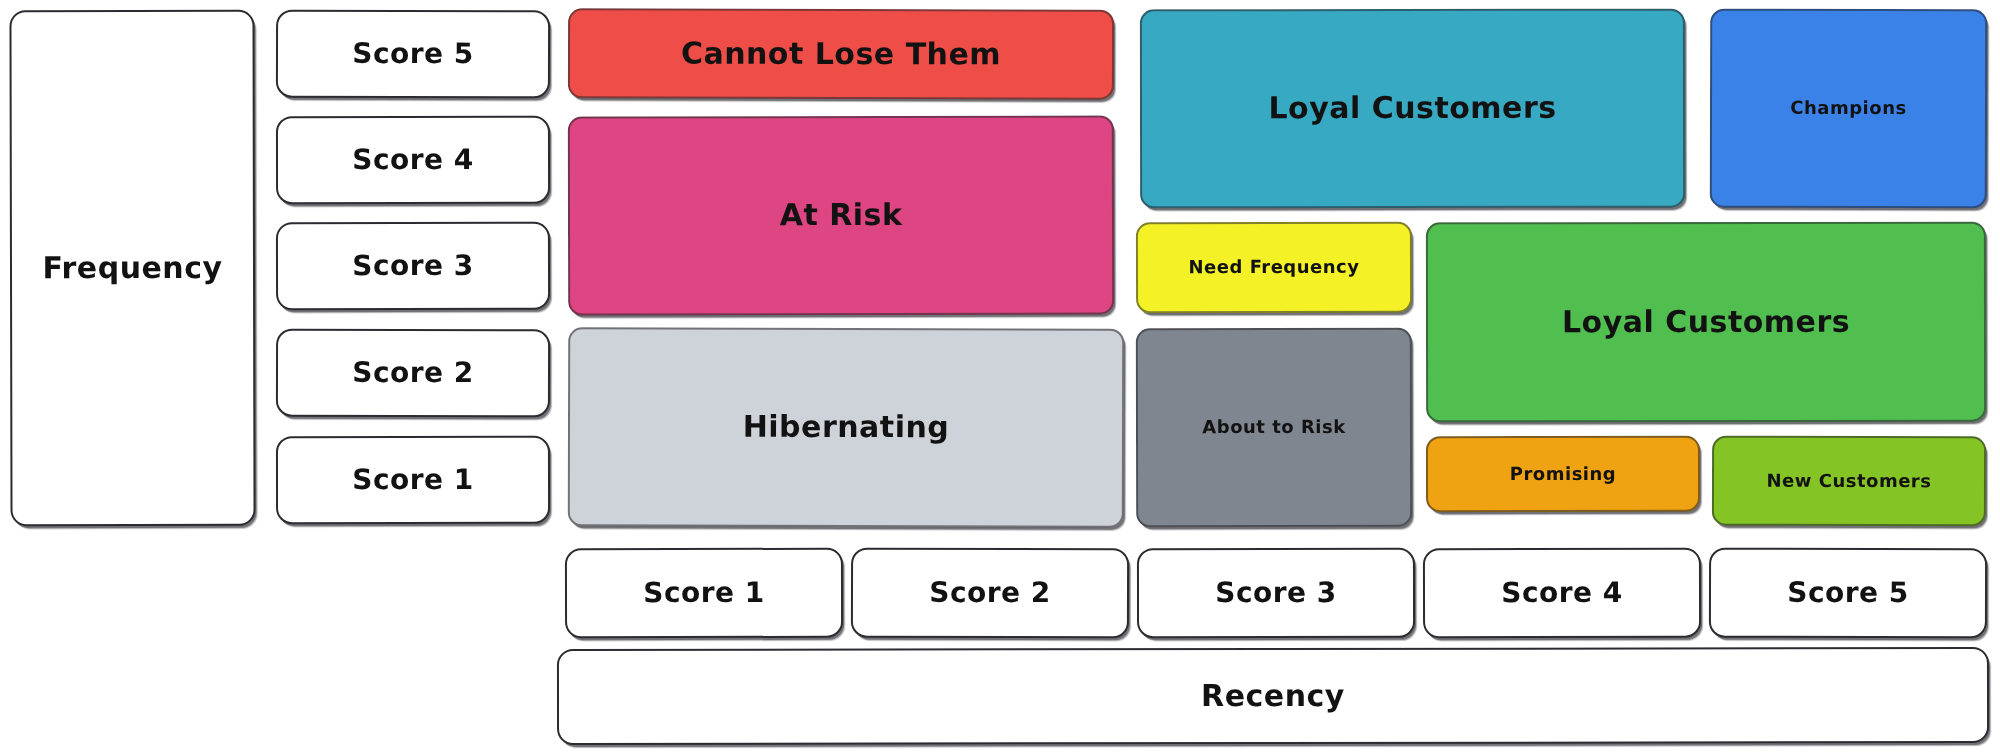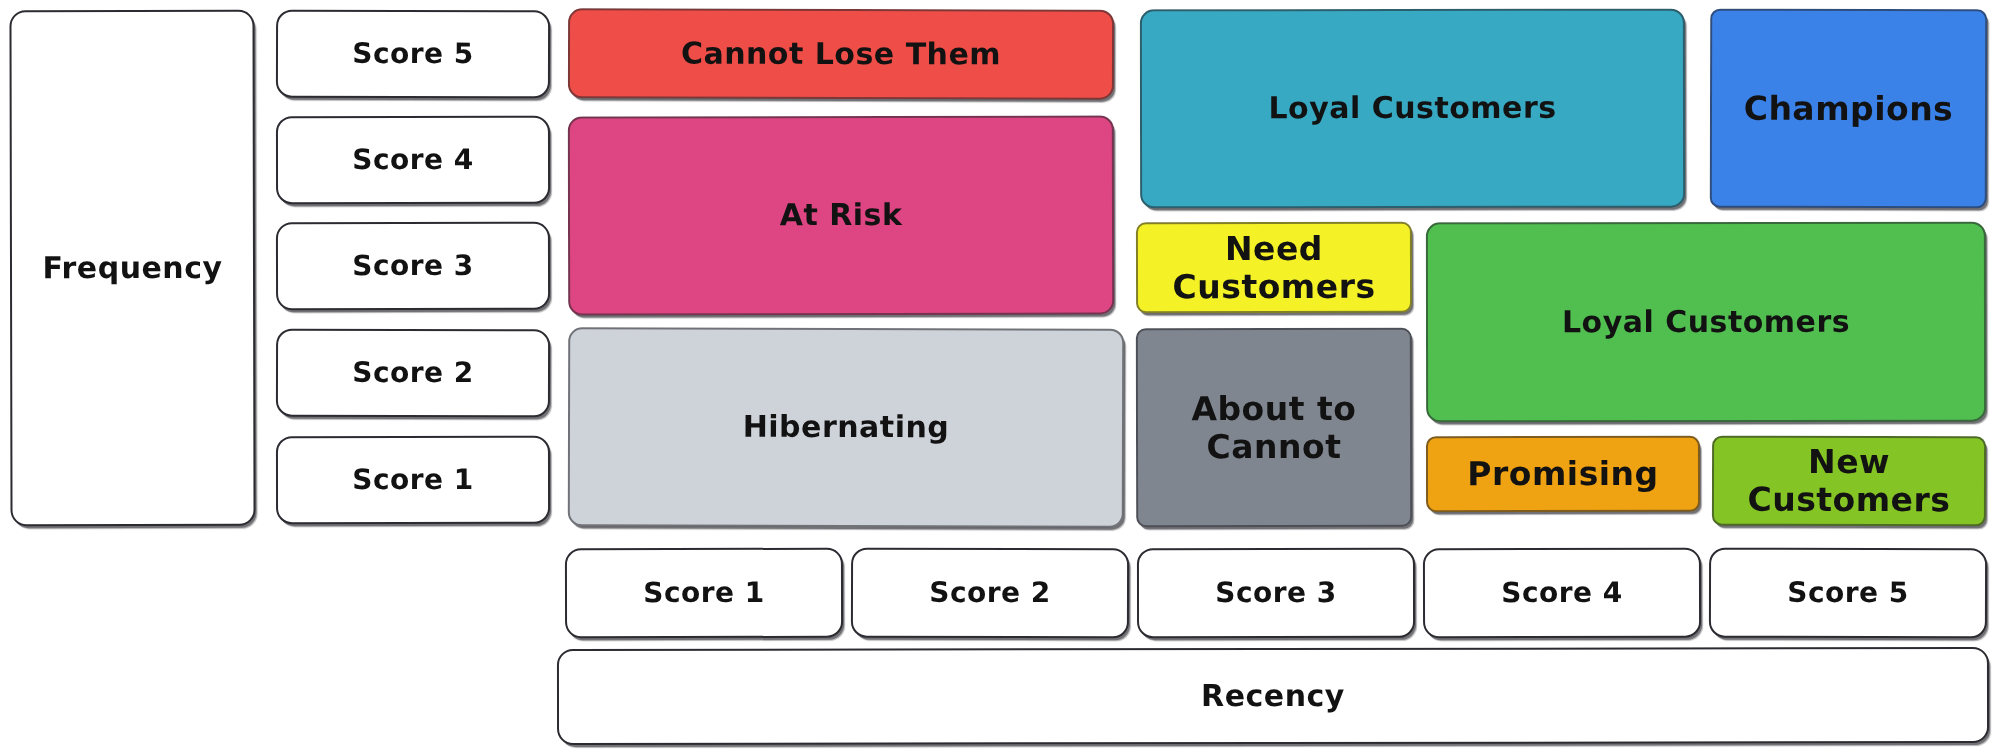--- a/index.html
+++ b/index.html
@@ -34,21 +34,21 @@
   
   .wob1{transform:rotate(-0.12deg);}
   .wob2{transform:rotate(0.14deg);}
   .wob3{transform:rotate(-0.08deg);}
 
   .t-frequency{font-size:30px;}
   .t-score-v{font-size:28px;}
   .t-score-h{font-size:28px;}
   .t-recency{font-size:30px;}
   .t-seg-lg{font-size:30px;}
-  .t-seg-md{font-size:33px;border-radius:10px;}
+  .t-seg-md{font-size:18px;}
 </style>
 </head>
 <body>
 
 <div id="stage">
 
   <div class="box plain wob1 t-frequency" style="left:10px;top:10px;width:245px;height:516px;">Frequency</div>
 
   <div class="box plain wob2 t-score-v" style="left:276px;top:10px;width:274px;height:88px;">Score 5</div>
 
@@ -61,27 +61,27 @@
   <div class="box plain wob3 t-score-v" style="left:276px;top:436px;width:274px;height:88px;">Score 1</div>
 
   <div class="box filled wob2 t-seg-lg" style="left:568px;top:9px;width:546px;height:90px;background:#EF4E48;">Cannot Lose Them</div>
 
   <div class="box filled wob1 t-seg-lg" style="left:568px;top:116px;width:546px;height:199px;background:#DD4682;">At Risk</div>
 
   <div class="box filled wob3 t-seg-lg" style="left:1140px;top:9px;width:545px;height:199px;background:#38A9C2;">Loyal Customers</div>
 
   <div class="box filled wob2 t-seg-md" style="left:1710px;top:9px;width:277px;height:199px;background:#3B82E8;">Champions</div>
 
-  <div class="box filled wob1 t-seg-md" style="left:1136px;top:222px;width:276px;height:91px;background:#F4F227;">Need Customers</div>
+  <div class="box filled wob1 t-seg-md" style="left:1136px;top:222px;width:276px;height:91px;background:#F4F227;">Need Frequency</div>
 
   <div class="box filled wob3 t-seg-lg" style="left:1426px;top:222px;width:560px;height:200px;background:#51BE50;">Loyal Customers</div>
 
   <div class="box filled wob2 t-seg-lg" style="left:568px;top:328px;width:556px;height:199px;background:#CED3DA;">Hibernating</div>
 
-  <div class="box filled wob1 t-seg-md" style="left:1136px;top:328px;width:276px;height:199px;background:#808690;">About to Cannot</div>
+  <div class="box filled wob1 t-seg-md" style="left:1136px;top:328px;width:276px;height:199px;background:#808690;">About to Risk</div>
 
   <div class="box filled wob3 t-seg-md" style="left:1426px;top:436px;width:274px;height:76px;background:#EFA312;">Promising</div>
 
   <div class="box filled wob2 t-seg-md" style="left:1712px;top:436px;width:274px;height:90px;background:#84C424;">New Customers</div>
 
   <div class="box plain wob1 t-score-h" style="left:565px;top:548px;width:278px;height:90px;">Score 1</div>
 
   <div class="box plain wob2 t-score-h" style="left:851px;top:548px;width:278px;height:90px;">Score 2</div>
 
   <div class="box plain wob3 t-score-h" style="left:1137px;top:548px;width:278px;height:90px;">Score 3</div>

